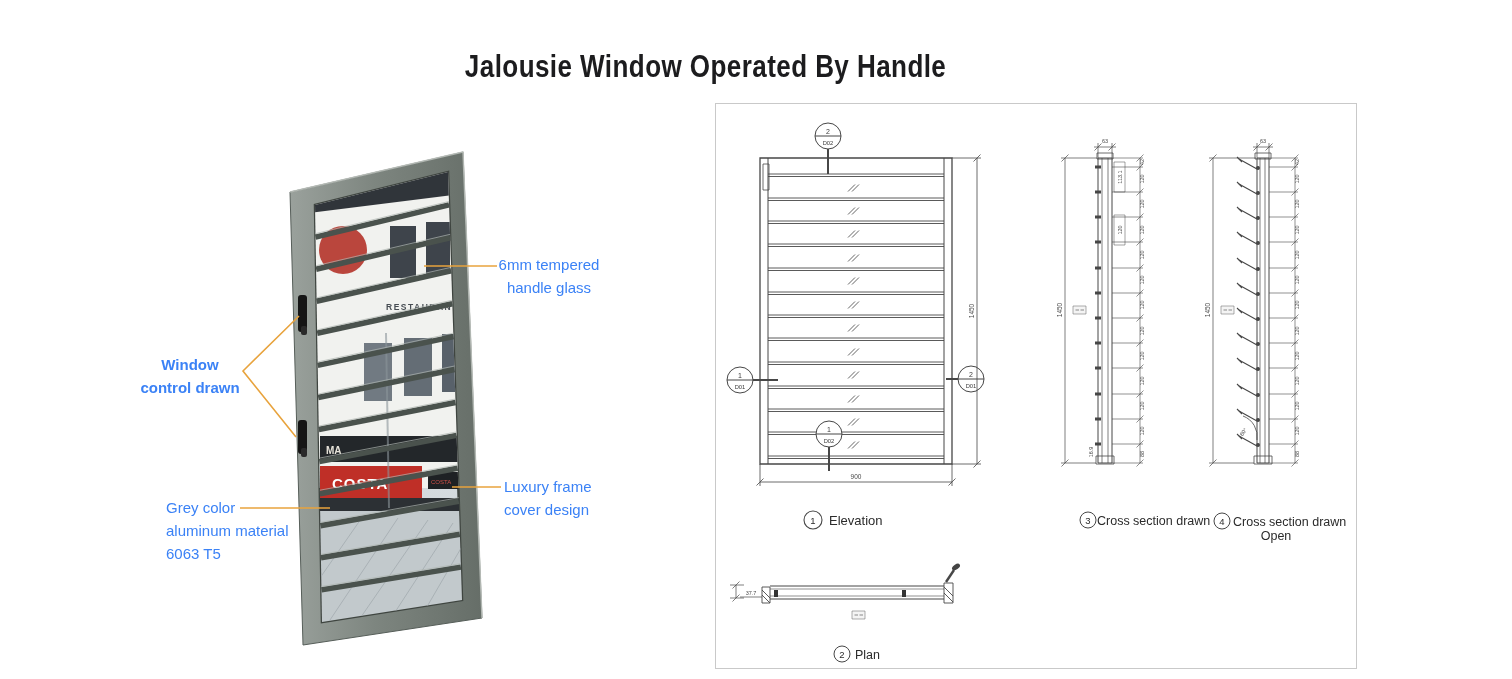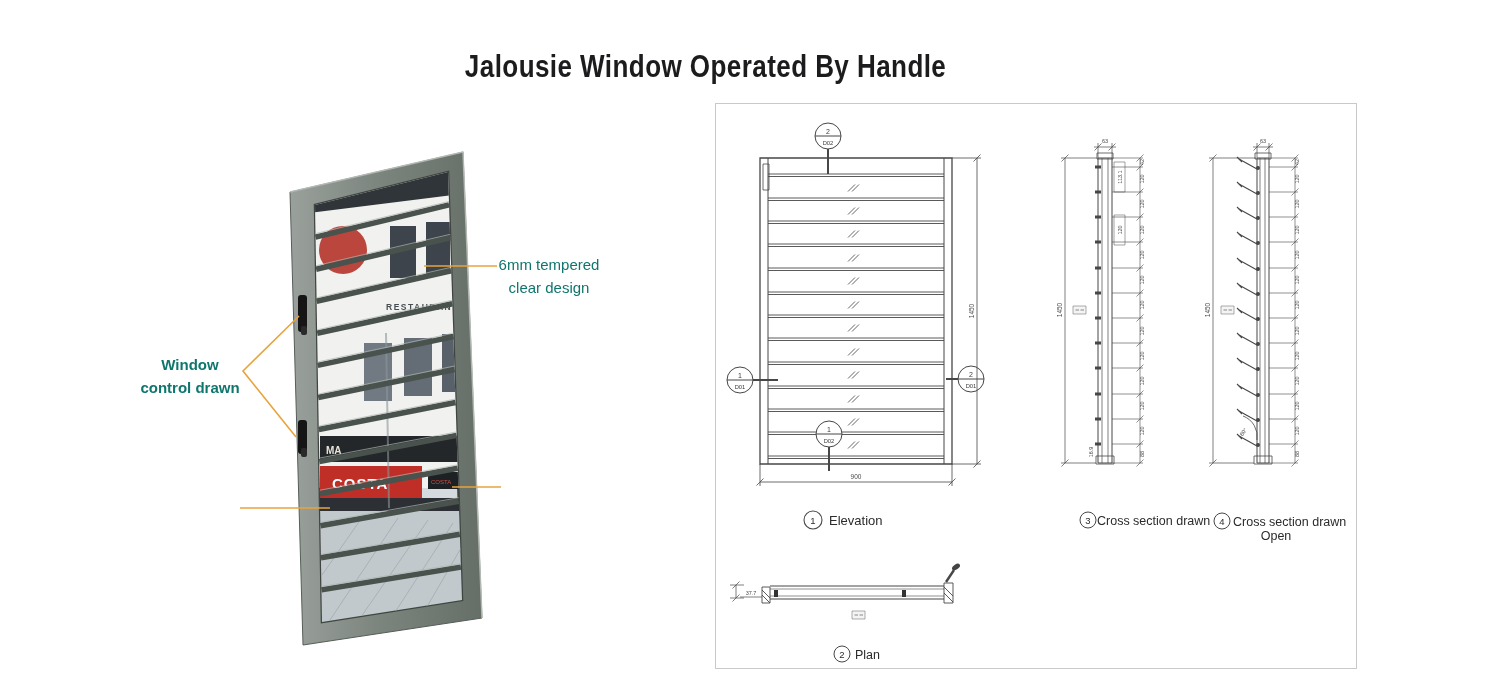--- a/index.html
+++ b/index.html
@@ -4,21 +4,21 @@
 <style>
   html,body{margin:0;padding:0;}
   body{width:1512px;height:679px;background:#ffffff;position:relative;overflow:hidden;
        font-family:"Liberation Sans",sans-serif;}
   .title-wrap{position:absolute;top:49px;left:0;width:1412px;text-align:center;}
   .title-wrap span{display:inline-block;font-size:31px;font-weight:700;color:#1c1c1e;
        transform:scaleX(.84);letter-spacing:.5px;white-space:nowrap;}
   .photo-area{position:absolute;left:0;top:0;width:715px;height:679px;}
   .photo-svg{position:absolute;left:268px;top:138px;}
   .leaders{position:absolute;left:0;top:0;pointer-events:none;}
-  .ann{position:absolute;color:#0f766e;font-size:15px;line-height:23px;}
+  .ann{position:absolute;color:#3b82f6;font-size:15px;line-height:23px;}
   .ann.center{text-align:center;}
   .panel{position:absolute;left:715px;top:103px;width:640px;height:564px;
          border:1px solid #c9c9c9;background:#fff;}
   .dwg{position:absolute;left:0;top:0;}
   .dwg line,.dwg rect,.dwg circle,.dwg path,.dwg polyline{vector-effect:non-scaling-stroke;}
   text{font-family:"Liberation Sans",sans-serif;}
   .dim{font-size:6.5px;fill:#4a4a4a;}
   .dimS{font-size:5.5px;fill:#4a4a4a;}
   .cap{font-size:13px;fill:#2b2b2b;}
   .capS{font-size:12.5px;fill:#2b2b2b;}
@@ -129,25 +129,34 @@
     <g stroke="#E8A33D" stroke-width="1.6" fill="none">
       <line x1="424" y1="266" x2="497" y2="266"></line>
       <polyline points="299,316 243,371 296,437"></polyline>
       <line x1="240" y1="508" x2="330" y2="508"></line>
       <line x1="452" y1="487" x2="501" y2="487"></line>
     </g>
   </svg>
 
   <div class="ann center" style="left:497px;top:253px;width:104px;">
     <div>6mm tempered</div>
-    <div>clear design</div>
+    <div>handle glass</div>
   </div>
   <div class="ann center" style="left:140px;top:353px;width:100px;font-weight:bold;">
     <div>Window</div>
     <div>control drawn</div>
+  </div>
+  <div class="ann" style="left:166px;top:496px;width:140px;">
+    <div>Grey color</div>
+    <div>aluminum material</div>
+    <div>6063 T5</div>
+  </div>
+  <div class="ann" style="left:504px;top:475px;width:110px;">
+    <div>Luxury frame</div>
+    <div>cover design</div>
   </div>
 </div>
 
 <div class="panel">
 <svg class="dwg" width="640" height="564" viewBox="0 0 640 564">
   <defs>
     <g id="lrow">
           <line x1="52" y1="0" x2="228" y2="0"></line>
           <line x1="52" y1="2.5" x2="228" y2="2.5"></line>
         </g>

